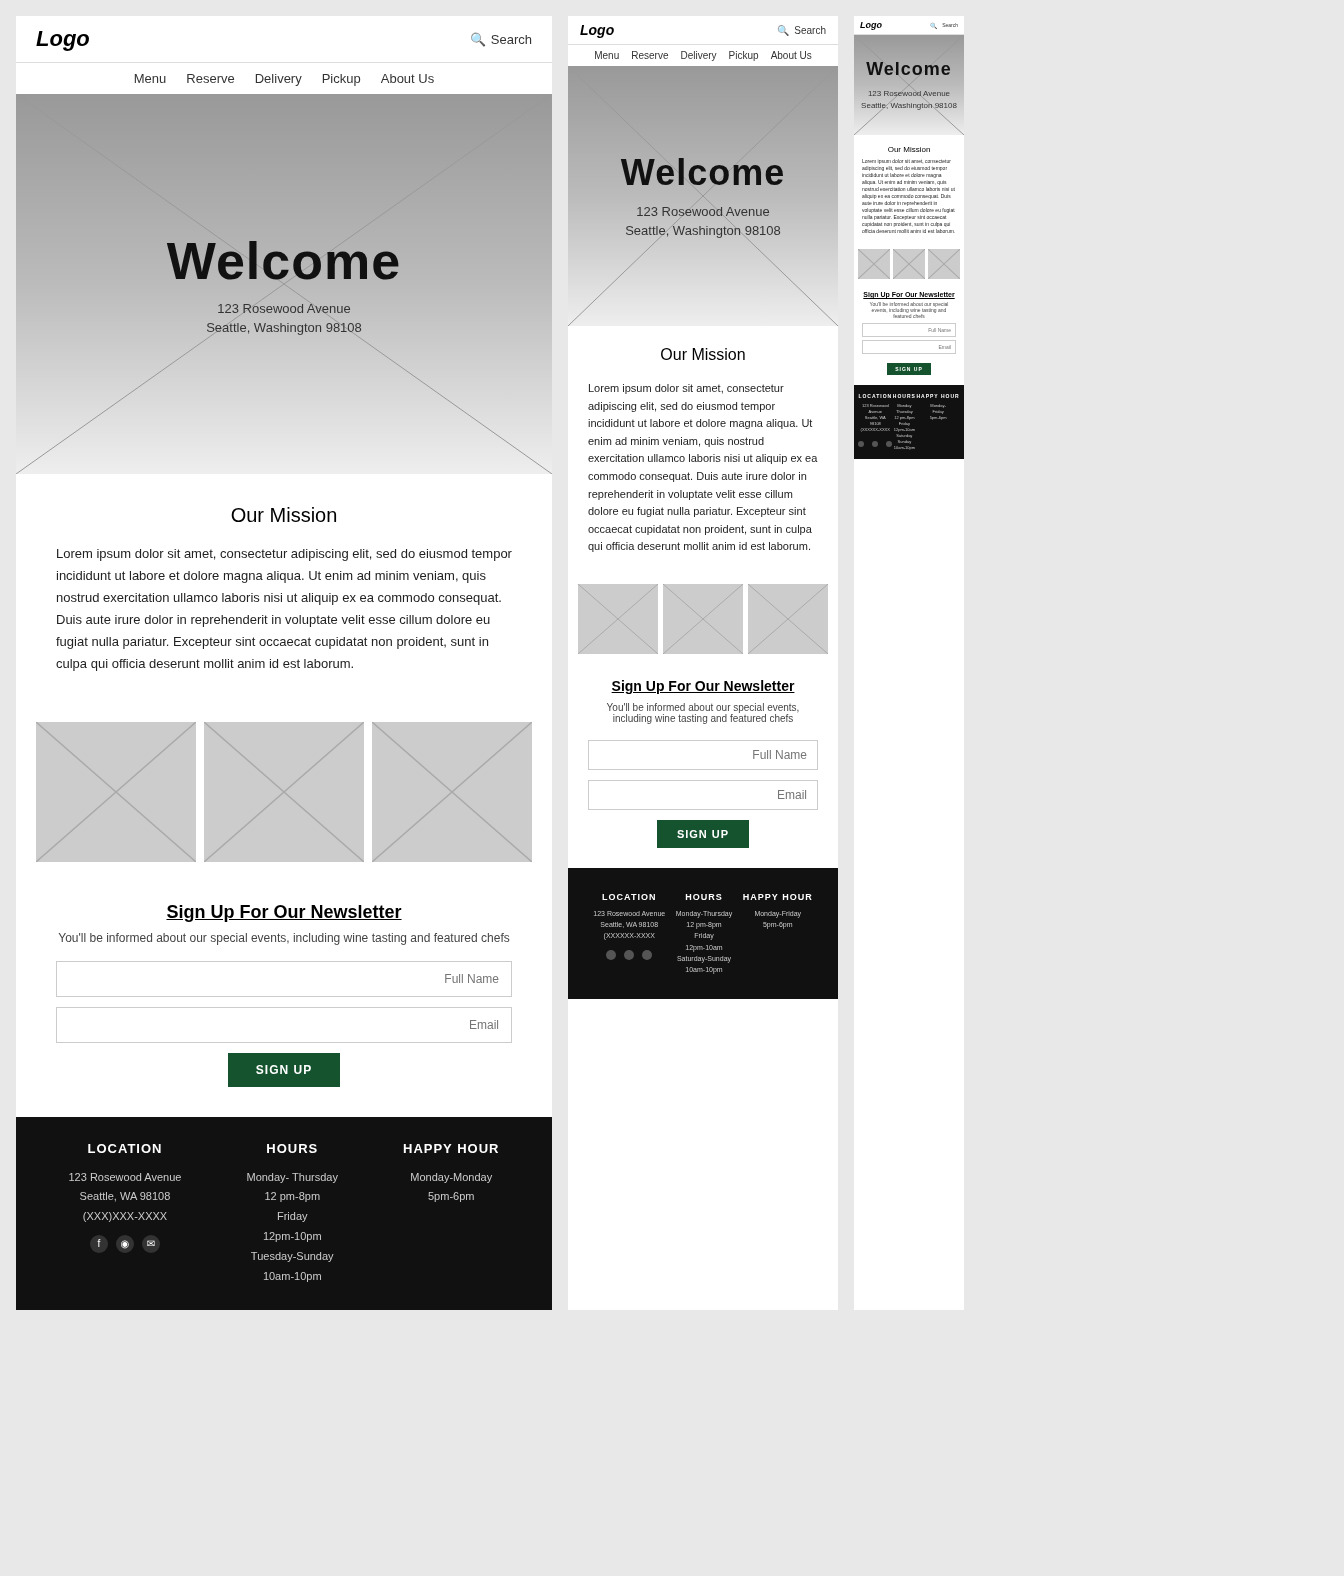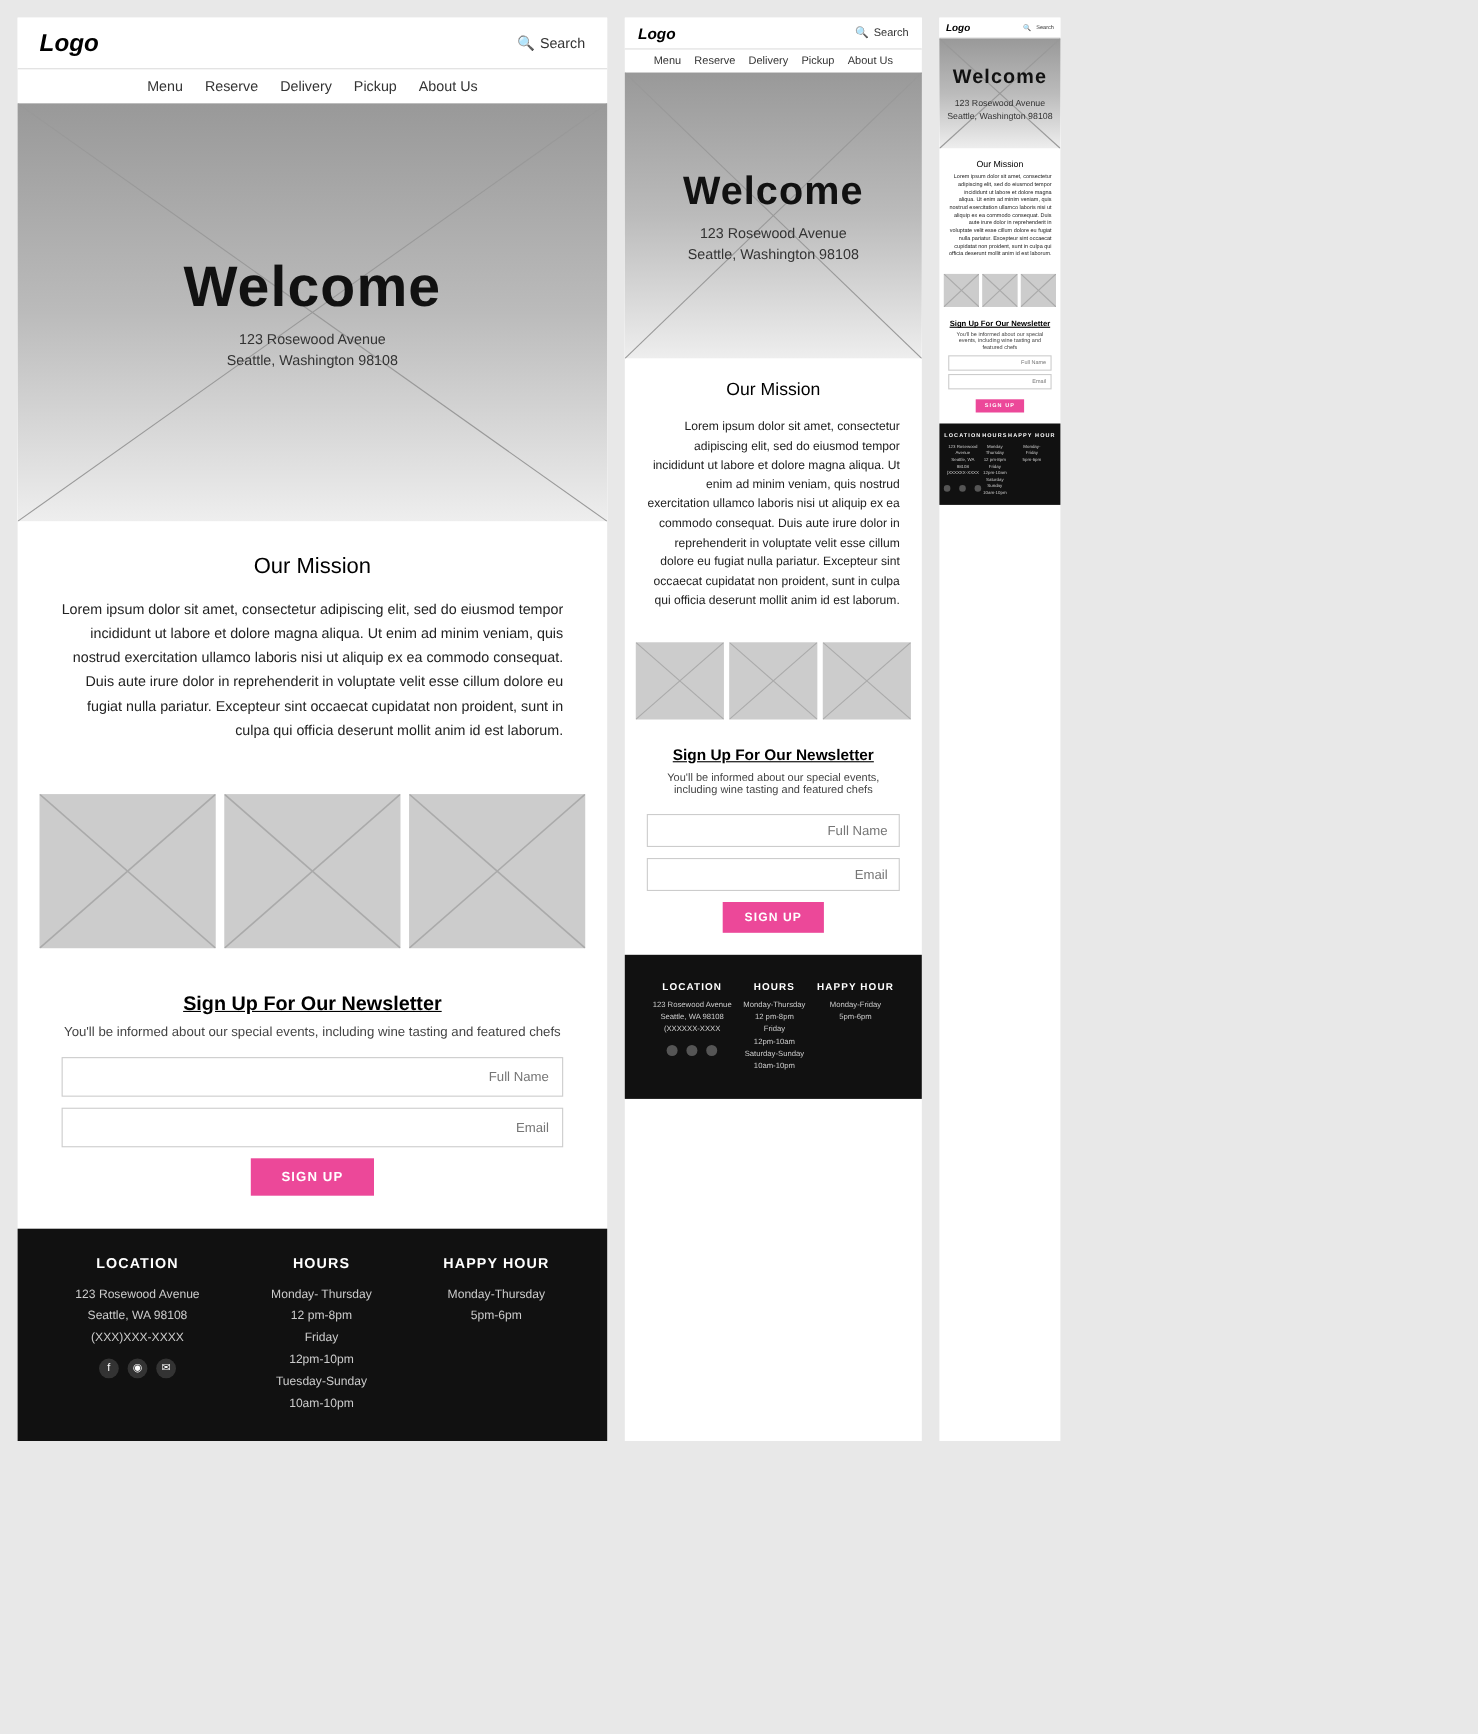--- a/index.html
+++ b/index.html
@@ -32,21 +32,21 @@
     .hero p { font-size: 13px; color: #333; margin-top: 8px; line-height: 1.5; }
     .hero-small p { font-size: 8px; }
 
     
     .mission { padding: 30px 40px; text-align: center; }
     .mission-medium { padding: 20px 20px; }
     .mission-small { padding: 10px 8px; }
     .mission h2 { font-size: 20px; font-weight: 400; margin-bottom: 16px; }
     .mission-medium h2 { font-size: 16px; }
     .mission-small h2 { font-size: 8px; margin-bottom: 4px; }
-    .mission p { font-size: 13px; line-height: 1.7; color: #222; text-align: right; }
+    .mission p { font-size: 13px; line-height: 1.7; color: #222; text-align: left; }
     .mission-medium p { font-size: 11px; line-height: 1.6; }
     .mission-small p { font-size: 5px; line-height: 1.4; }
 
     
     .img-grid { display: flex; gap: 8px; padding: 16px 20px; }
     .img-placeholder { flex: 1; background: #ccc; position: relative; }
     .img-placeholder::after { content: ''; position: absolute; top: 0; left: 0; right: 0; bottom: 0; }
     .img-placeholder svg { position: absolute; top: 0; left: 0; width: 100%; height: 100%; }
 
     
@@ -55,21 +55,21 @@
     .newsletter-small { padding: 8px 8px 10px; }
     .newsletter h2 { font-size: 18px; font-weight: 700; margin-bottom: 8px; text-decoration: underline; }
     .newsletter-medium h2 { font-size: 14px; }
     .newsletter-small h2 { font-size: 7px; margin-bottom: 3px; }
     .newsletter p { font-size: 12px; color: #444; margin-bottom: 16px; }
     .newsletter-medium p { font-size: 10px; }
     .newsletter-small p { font-size: 5px; margin-bottom: 4px; }
     .newsletter input { width: 100%; border: 1px solid #ccc; padding: 10px 12px; font-size: 12px; margin-bottom: 10px; display: block; text-align: right; }
     .newsletter-small input { padding: 3px 4px; font-size: 5px; margin-bottom: 3px; }
     .newsletter-medium input { padding: 7px 10px; }
-    .newsletter button { background: #ec4899; color: #fff; border: none; padding: 10px 28px; font-size: 12px; font-weight: 700; cursor: pointer; letter-spacing: 1px; }
+    .newsletter button { background: #14532d; color: #fff; border: none; padding: 10px 28px; font-size: 12px; font-weight: 700; cursor: pointer; letter-spacing: 1px; }
     .newsletter-small button { padding: 3px 8px; font-size: 5px; }
     .newsletter-medium button { padding: 8px 20px; font-size: 11px; }
 
     
     .footer { background: #111; color: #fff; padding: 24px 20px; display: flex; justify-content: space-around; text-align: center; }
     .footer-small { padding: 8px 4px; }
     .footer-col h3 { font-size: 13px; font-weight: 700; margin-bottom: 12px; letter-spacing: 1px; }
     .footer-col p, .footer-col div { font-size: 11px; line-height: 1.8; color: #ccc; }
     .footer-small .footer-col h3 { font-size: 5px; margin-bottom: 4px; }
     .footer-small .footer-col p, .footer-small .footer-col div { font-size: 4px; line-height: 1.5; }
@@ -191,21 +191,21 @@
       <h3>HOURS</h3>
       <p style="white-space:pre-line">Monday- Thursday
 12 pm-8pm
 Friday
 12pm-10pm
 Tuesday-Sunday
 10am-10pm</p>
     </div>
     <div class="footer-col">
       <h3>HAPPY HOUR</h3>
-      <p style="white-space:pre-line">Monday-Thursday
+      <p style="white-space:pre-line">Monday-Monday
 5pm-6pm</p>
     </div>
   </div>
 </div>
 
 <div class="frame frame-medium">
 
   <div class="nav nav-medium">
     <div class="nav-logo">Logo</div>
     <div class="nav-search">

